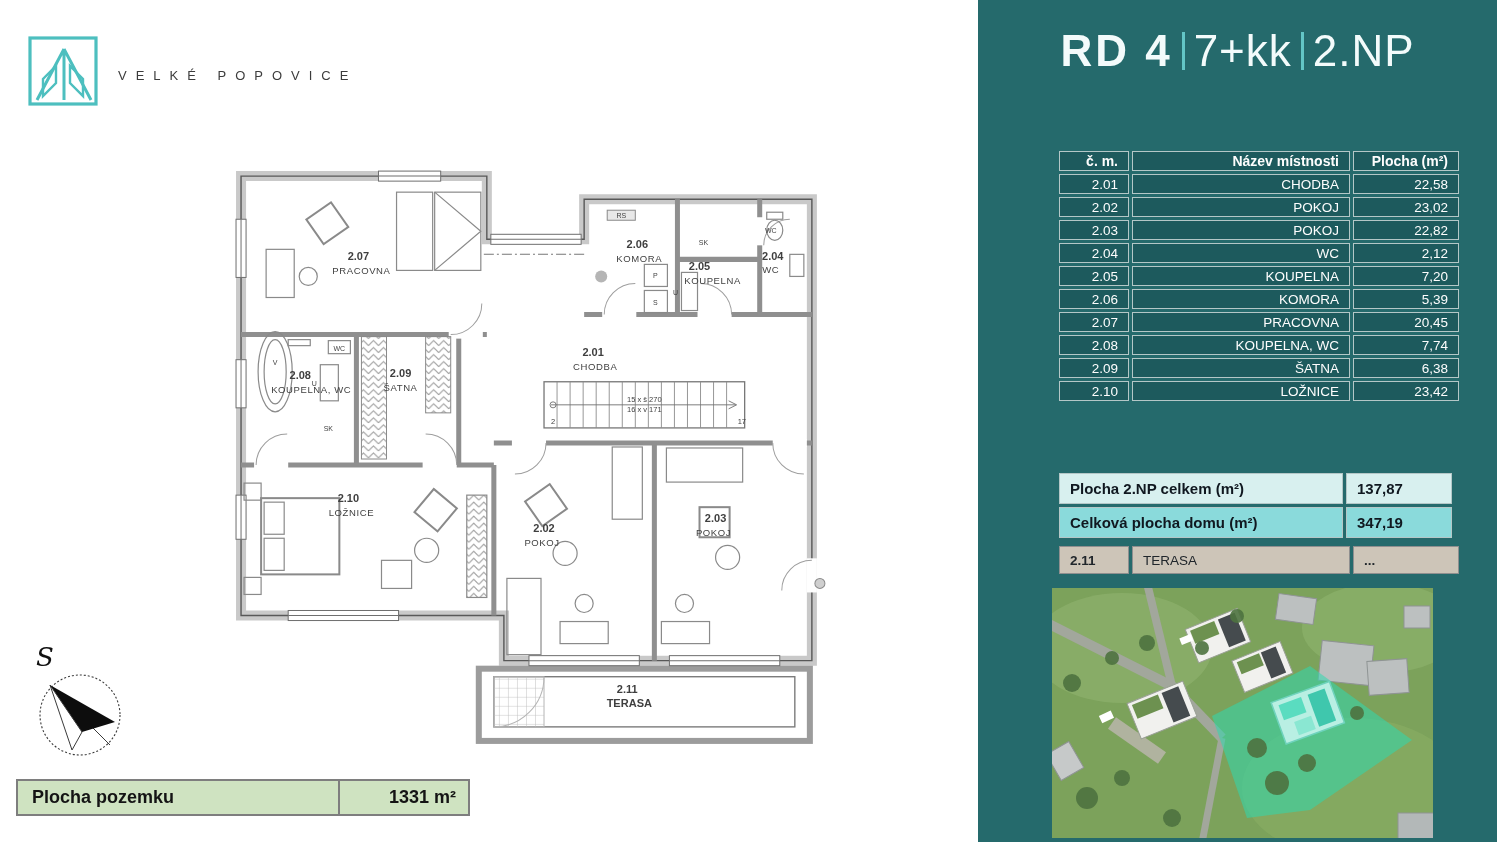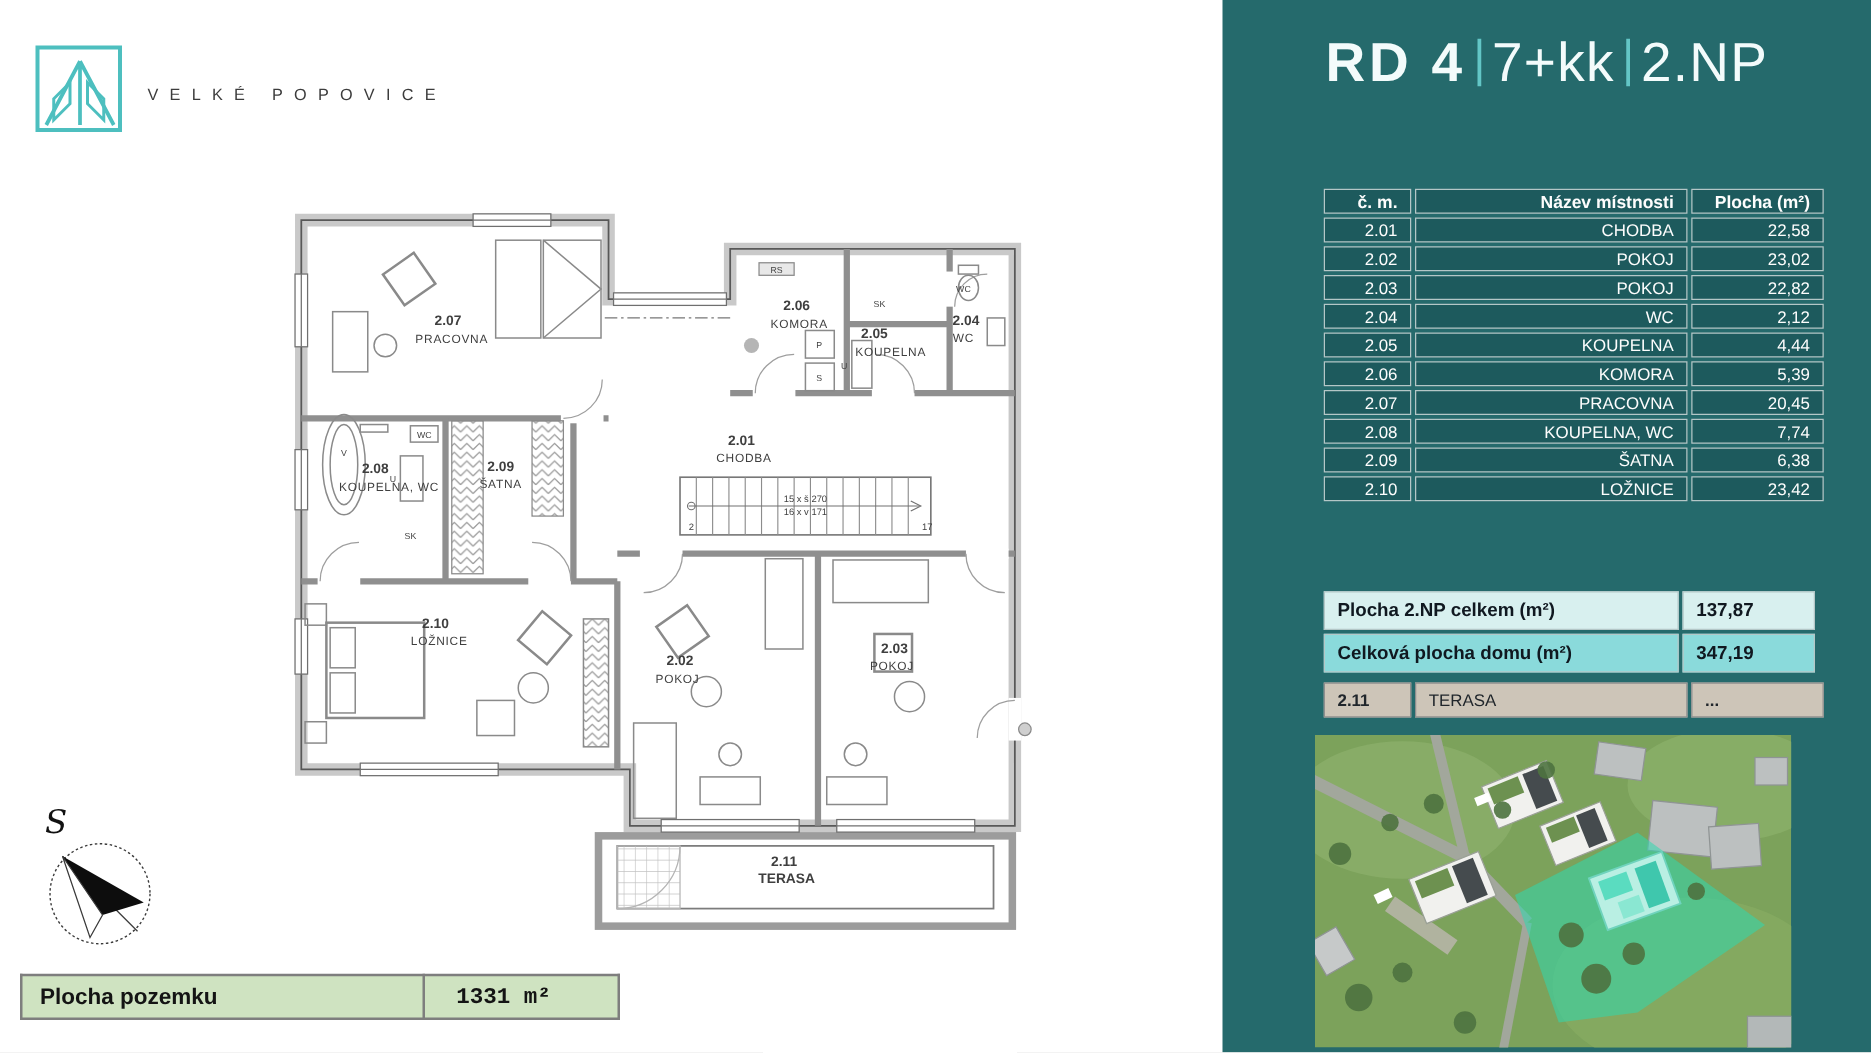--- a/index.html
+++ b/index.html
@@ -16,21 +16,21 @@
   .rm-name{font-size:9.5px;letter-spacing:.6px;fill:#565656;}
   .tiny{font-size:7px;fill:#5a5a5a;}
   .stairtxt{font-size:7.5px;fill:#6a6a6a;}
   
   .compass{position:absolute;left:22px;top:640px;}
   .compass .s{font-family:"DejaVu Serif",serif;font-style:italic;font-size:26px;fill:#111;}
   
   .plot-tbl{position:absolute;left:16px;top:779px;border-collapse:collapse;}
   .plot-tbl td{background:#cfe3c1;border:2px solid #7e7e7e;font-size:18px;font-weight:bold;color:#141414;}
   .plot-tbl .lbl{width:300px;padding:6px 6px 6px 14px;}
-  .plot-tbl .val{width:104px;text-align:left;padding:6px 25px;font-family:Liberation Mono, monospace;}
+  .plot-tbl .val{width:104px;text-align:right;padding:6px 12px;}
   
   .panel{position:absolute;left:978px;top:0;width:519px;height:842px;background:#256a6c;}
   .title{margin-top:26px;text-align:center;color:#f3fbfb;font-size:44px;white-space:nowrap;}
   .title .proj{font-weight:bold;letter-spacing:3px;}
   .title .sep{display:inline-block;width:3px;height:38px;background:#63c6c6;margin:0 9px;vertical-align:-4px;}
   .title .thin{font-weight:normal;letter-spacing:1px;}
   table.rooms{position:absolute;left:78px;top:148px;border-collapse:separate;border-spacing:3px;}
   table.rooms td,table.rooms th{background:#1d5a5d;border:1px solid #b4c7c7;color:#fdfdfd;
       font-size:13.5px;font-weight:normal;text-align:right;padding:0 10px;height:18px;}
   table.rooms th{font-weight:bold;font-size:14px;}
@@ -343,21 +343,21 @@
             <td>22,82</td>
           </tr>
       <tr>
             <td>2.04</td>
             <td>WC</td>
             <td>2,12</td>
           </tr>
       <tr>
             <td>2.05</td>
             <td>KOUPELNA</td>
-            <td>4,44</td>
+            <td>7,20</td>
           </tr>
       <tr>
             <td>2.06</td>
             <td>KOMORA</td>
             <td>5,39</td>
           </tr>
       <tr>
             <td>2.07</td>
             <td>PRACOVNA</td>
             <td>20,45</td>

